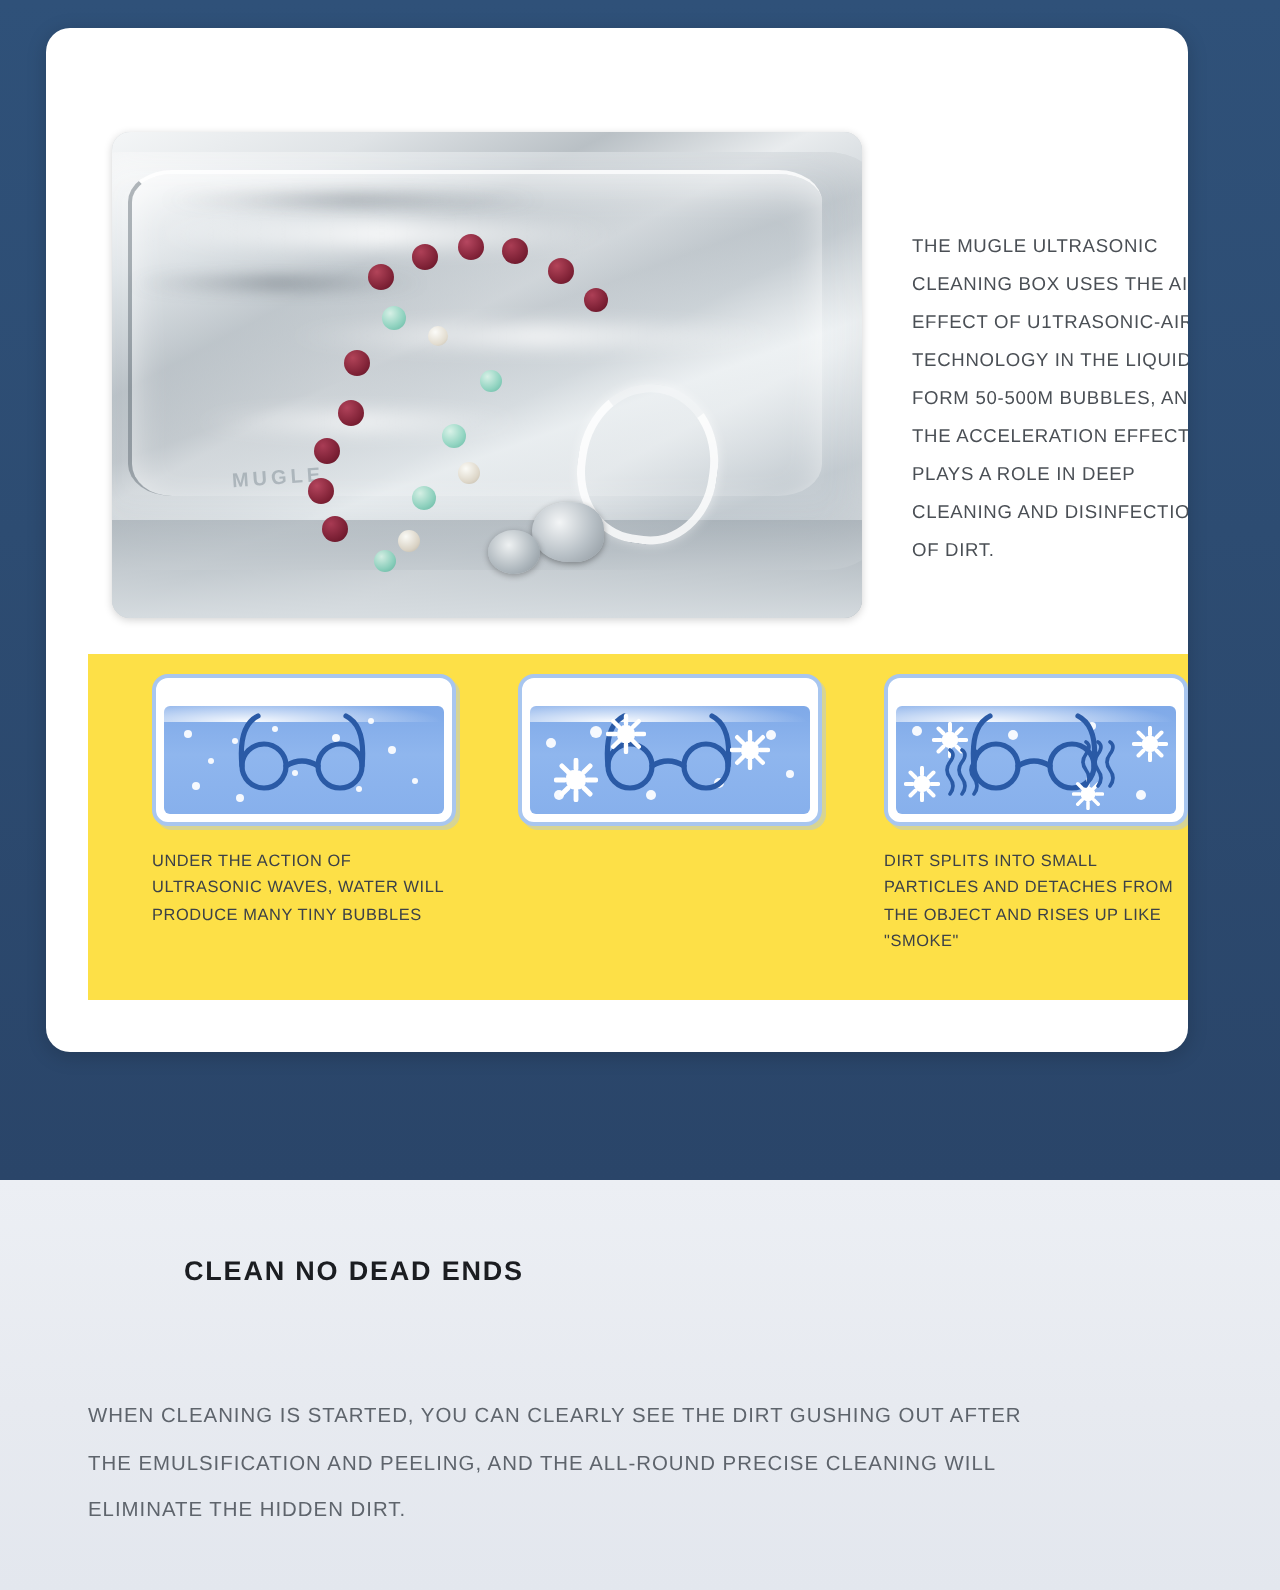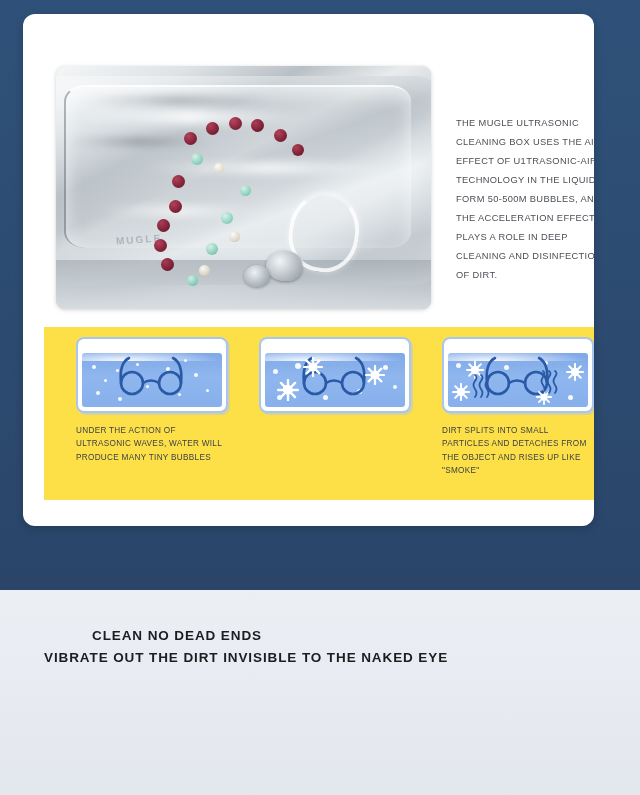--- a/index.html
+++ b/index.html
@@ -393,16 +393,16 @@
           </div>
           <div class="cap">DIRT SPLITS INTO SMALL PARTICLES AND DETACHES FROM THE OBJECT AND RISES UP LIKE "SMOKE"</div>
         </div>
 
       </div>
     </div>
   </div>
 
   <div class="bottom">
     <div class="h1">CLEAN NO DEAD ENDS</div>
-    <div class="h2">VIBRATE OUT THE DIRT INVISIBLE TO THE NAKED EYE</div>
+    <div class="btext">WHEN CLEANING IS STARTED, YOU CAN CLEARLY SEE THE DIRT GUSHING OUT AFTER THE EMULSIFICATION AND PEELING, AND THE ALL-ROUND PRECISE CLEANING WILL ELIMINATE THE HIDDEN DIRT.</div>
   </div>
 
 </div>
 
 </body></html>

